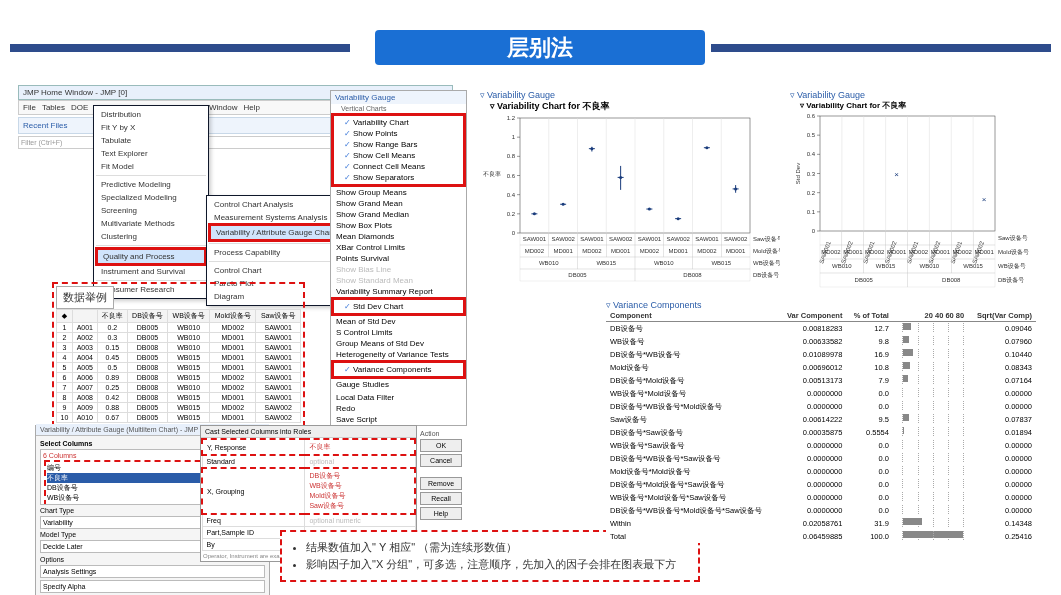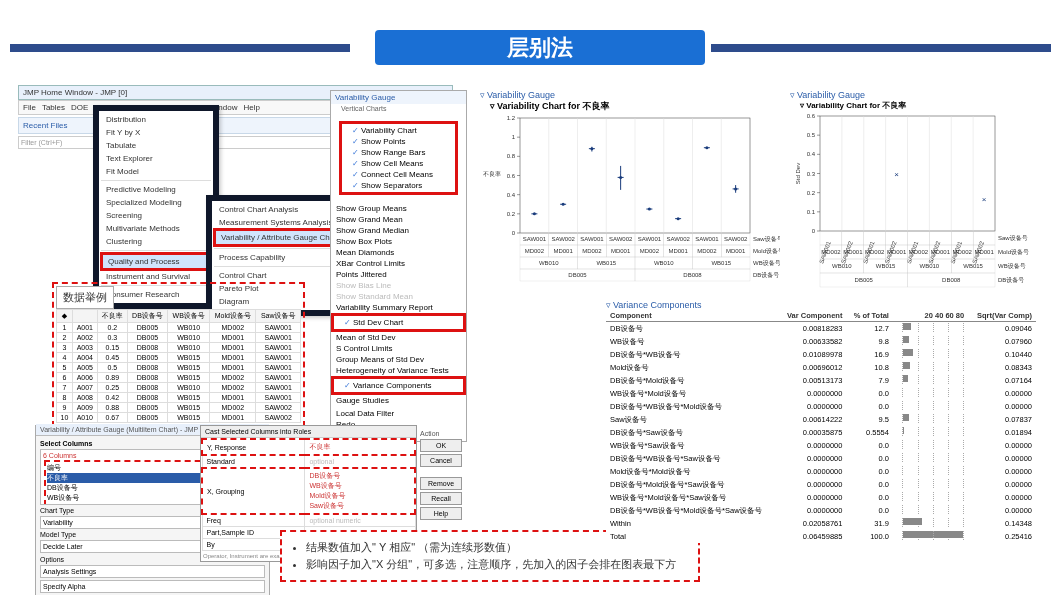--- a/index.html
+++ b/index.html
@@ -6,21 +6,21 @@
 .header-ban{position:absolute;left:375px;top:30px;width:330px;height:35px;background:#1A6FD4;color:#fff;font-size:22px;font-weight:bold;display:flex;align-items:center;justify-content:center;border-radius:4px}
 .bar{position:absolute;top:44px;height:8px;width:340px;background:#2E4C8C}
 .bar-l{left:10px}.bar-r{right:10px}
 
 .menu-cluster{position:absolute;left:18px;top:85px;width:435px;height:235px;font-size:8px;color:#333}
 .titlebar{background:#e8f0fb;border:1px solid #9bb;padding:2px 4px;font-size:8px}
 .menubar{border:1px solid #ccc;padding:2px 4px;font-size:8px;background:#f8f8f8}
 .menubar span{margin-right:6px;cursor:default}
 .recent{border:1px solid #c8d8e8;padding:3px 4px;background:#eef4fc;margin-top:2px;font-size:8px;color:#2a5ca8}
 .filter{border:1px solid #ccc;padding:2px;font-size:7px;color:#999;background:#fff;margin-top:2px}
-.dropdown{position:absolute;background:#fff;border:6px solid #0f172a;box-shadow:2px 2px 4px rgba(0,0,0,.2);font-size:8px;padding:2px}
+.dropdown{position:absolute;background:#fff;border:1px solid #0f172a;box-shadow:2px 2px 4px rgba(0,0,0,.2);font-size:8px;padding:2px}
 .dropdown div{padding:2px 5px;white-space:nowrap}
 .dropdown .sep{border-top:1px solid #ddd;margin:2px 0;padding:0;height:0}
 .hl{background:#d0e4fc}
 .redbox{border:2px solid #d11;box-shadow:0 0 0 1px #d11}
 .dash-red{border:2px dashed #d11}
 
 .data-table{position:absolute;left:52px;top:282px;width:245px;font-size:7px}
 .data-table .caption{font-size:11px;color:#333;padding:3px 6px;border:1px solid #aaa;display:inline-block;background:#fff}
 .data-table table{border-collapse:collapse;width:100%;background:#fff}
 .data-table th,.data-table td{border:1px solid #ddd;padding:1px 3px;text-align:center}
@@ -116,35 +116,35 @@
     <div class="sep"></div>
     <div>Control Chart</div>
       <div>Pareto Plot</div>
       <div>Diagram</div>
   </div>
 </div>
 
 <div class="vg-menu">
   <div class="hdr">Variability Gauge</div>
   <div style="font-size:7px;color:#666;padding-left:10px">Vertical Charts</div>
-  <div class="redbox" style="margin:9px">
+  <div class="redbox" style="margin:1px">
     <div class="check">Variability Chart</div>
     <div class="check">Show Points</div>
     <div class="check">Show Range Bars</div>
     <div class="check">Show Cell Means</div>
     <div class="check">Connect Cell Means</div>
     <div class="check">Show Separators</div>
   </div>
   <div>Show Group Means</div>
     <div>Show Grand Mean</div>
     <div>Show Grand Median</div>
     <div>Show Box Plots</div>
     <div>Mean Diamonds</div>
     <div>XBar Control Limits</div>
-    <div>Points Jittered</div>
+    <div>Points Survival</div>
     <div style="color:#bbb">Show Bias Line</div>
     <div style="color:#bbb">Show Standard Mean</div>
     <div>Variability Summary Report</div>
   <div class="redbox" style="margin:1px">
       <div class="check">Std Dev Chart</div>
     </div>
   <div>Mean of Std Dev</div>
     <div>S Control Limits</div>
     <div>Group Means of Std Dev</div>
     <div>Heterogeneity of Variance Tests</div>

